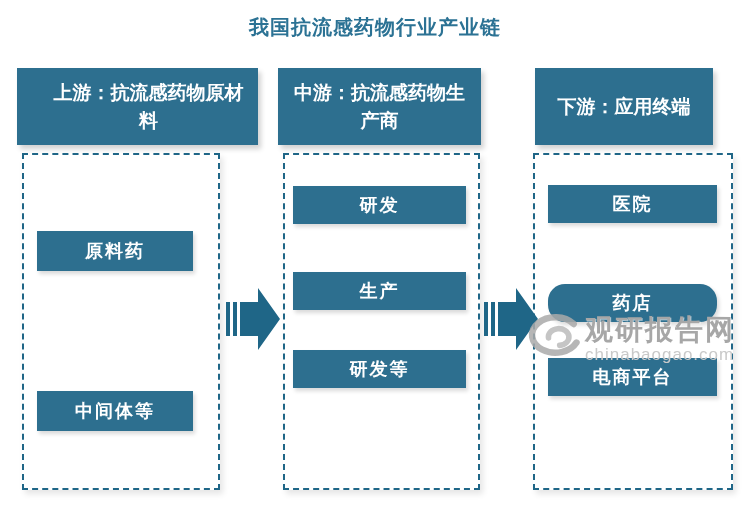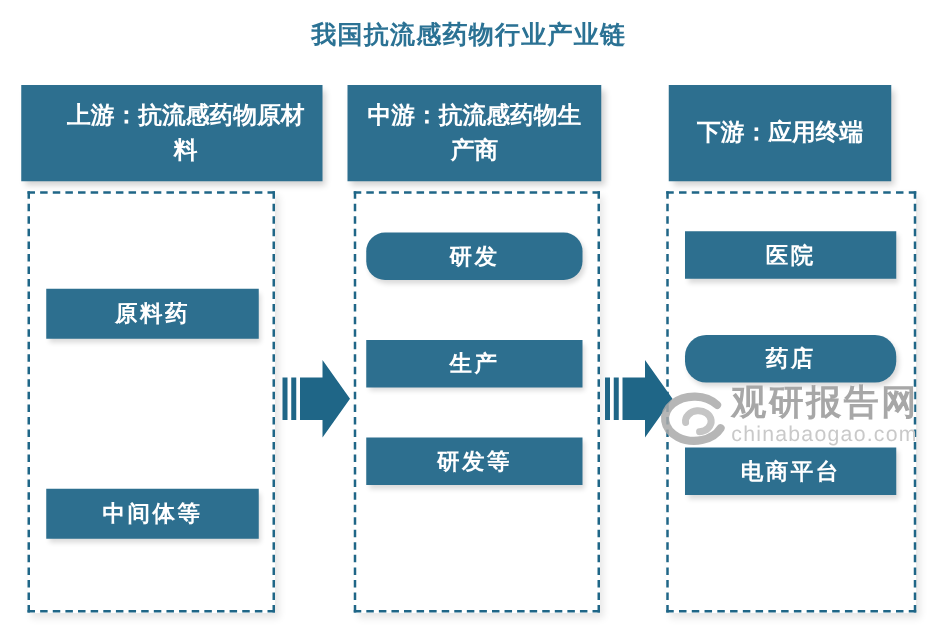--- a/index.html
+++ b/index.html
@@ -59,46 +59,46 @@
     font-size: 18px;
     font-weight: bold;
     text-align: center;
     display: flex;
     align-items: center;
     justify-content: center;
     letter-spacing: 2px;
     box-shadow: 2px 3px 4px rgba(0,0,0,0.15);
     z-index: 2;
   }
-  .col1-node { left: 37px;  width: 170px; height: 40px; }
+  .col1-node { left: 37px;  width: 156px; height: 40px; }
   .col2-node { left: 293px; width: 173px; height: 38px; }
   .col3-node { left: 548px; width: 169px; height: 38px; }
   .n-yuanliaoyao { top: 231px; }
   .n-zhongjianti { top: 355px; margin-top: 36px; }
-  .n-yanfa      { top: 186px; border-radius: 15px; }
+  .n-yanfa      { top: 186px; }
   .n-shengchan  { top: 272px; }
   .n-yanfadeng  { top: 350px; }
   .n-yiyuan     { top: 185px; }
-  .n-yaodian    { top: 268px; border-radius: 17px; }
+  .n-yaodian    { top: 284px; border-radius: 17px; }
   .n-dianshang  { top: 358px; }
   .arrow {
     position: absolute;
     top: 287px;
     width: 56px;
     height: 64px;
     z-index: 3;
   }
   .arrow-1 { left: 225px; }
   .arrow-2 { left: 483px; }
   .watermark {
     position: absolute;
     left: 527px;
     top: 309px;
     display: flex;
-    align-items: flex-start;
+    align-items: flex-end;
     z-index: 5;
     pointer-events: none;
   }
   .wm-logo { width: 56px; height: 56px; flex: 0 0 auto; opacity: 0.85; }
   .wm-text { display: flex; flex-direction: column; margin-left: 2px; }
   .wm-name {
     font-size: 28px;
     font-weight: bold;
     color: #a7a7a7;
     letter-spacing: 2px;

